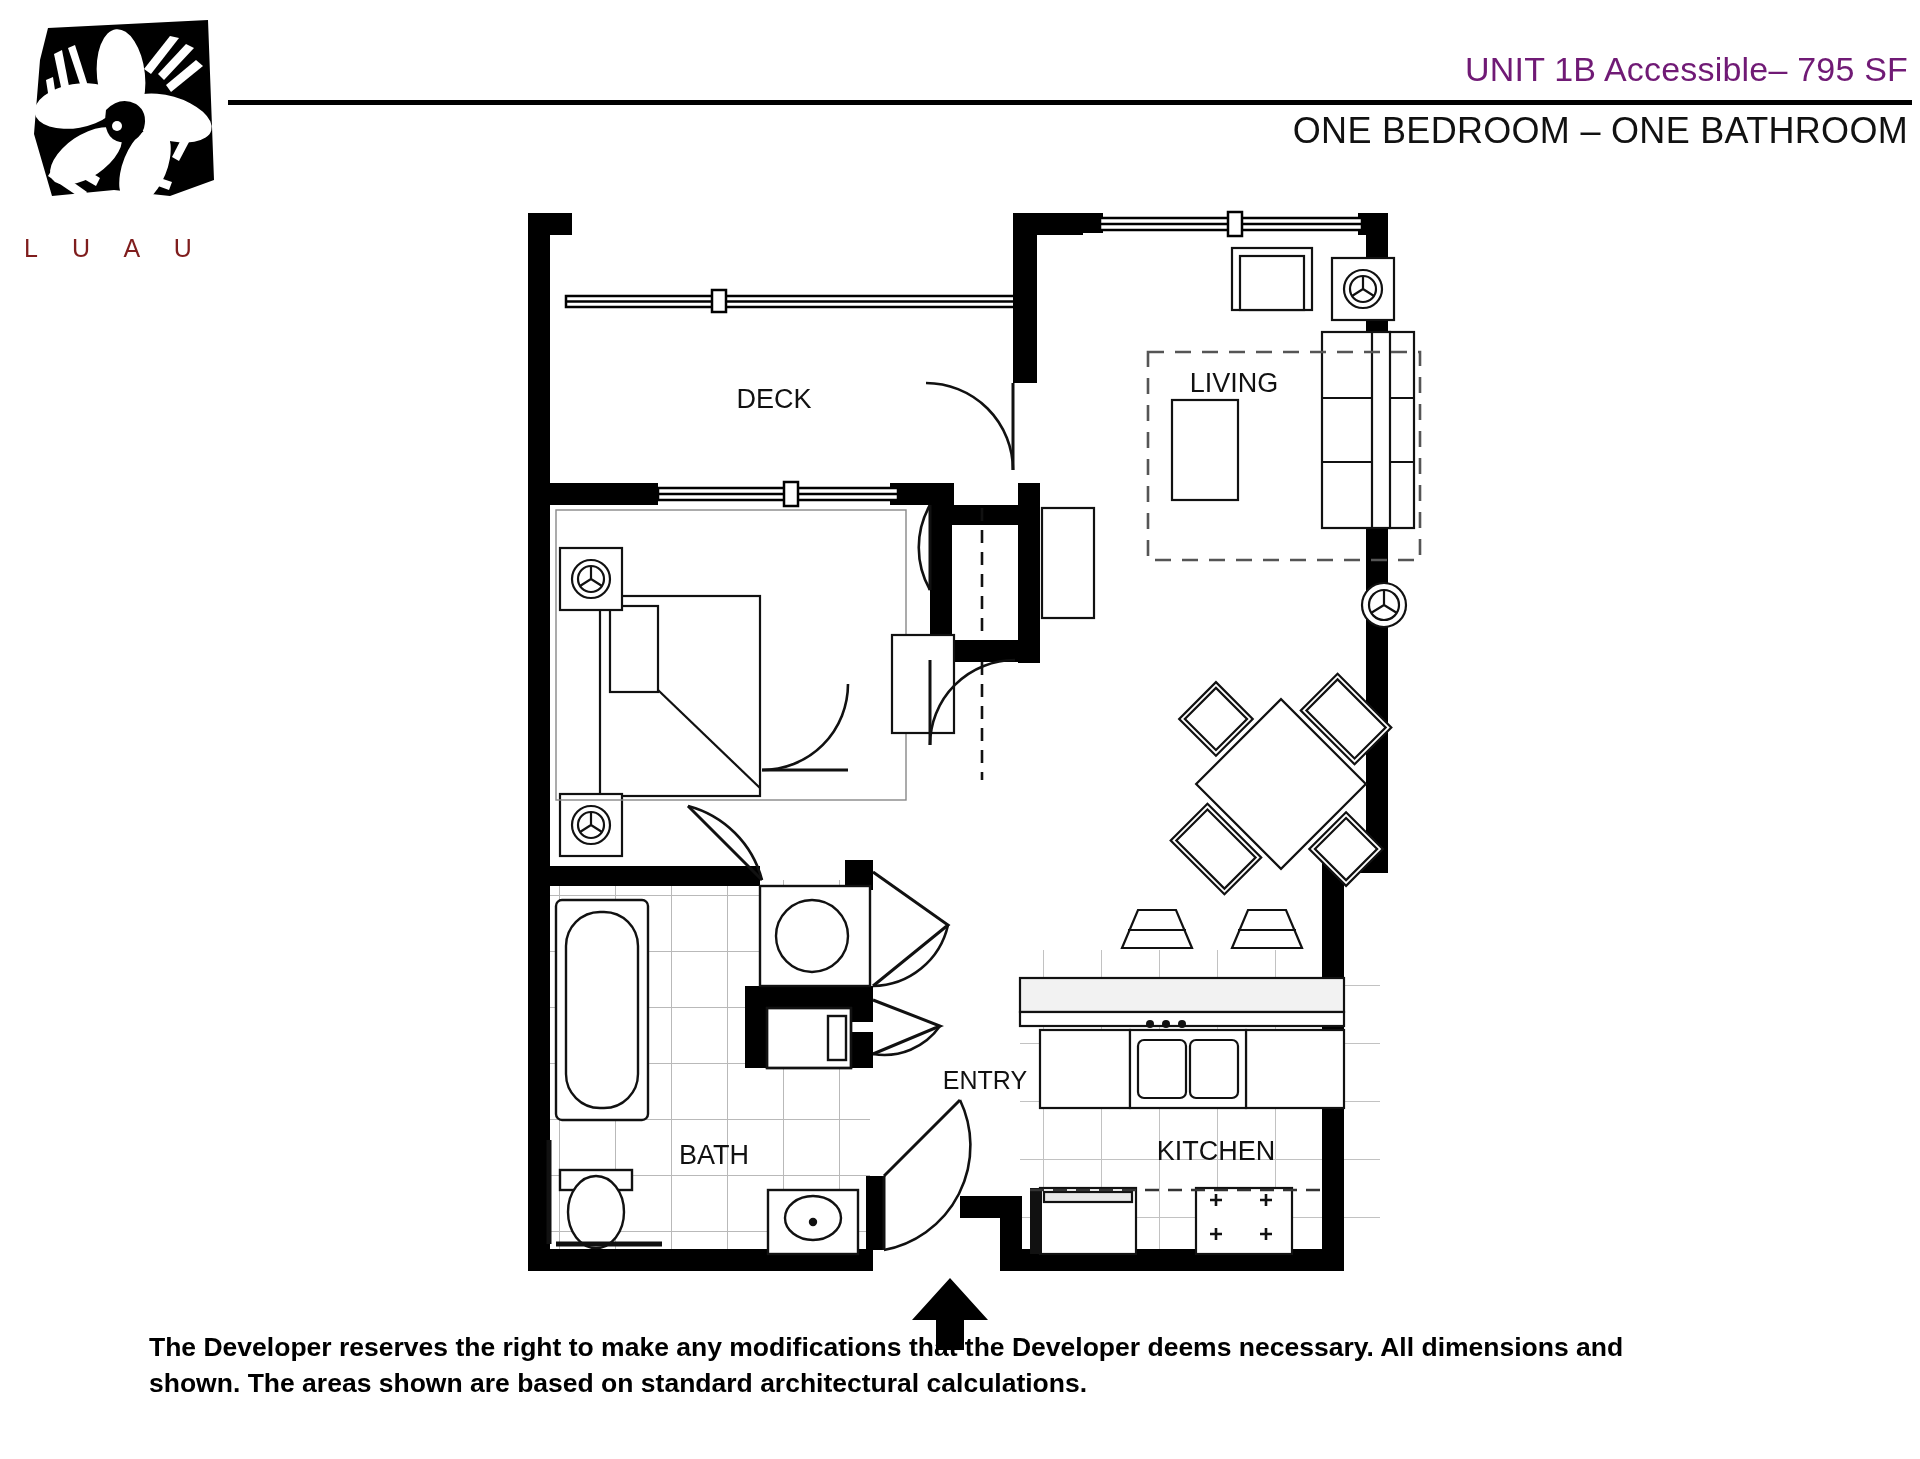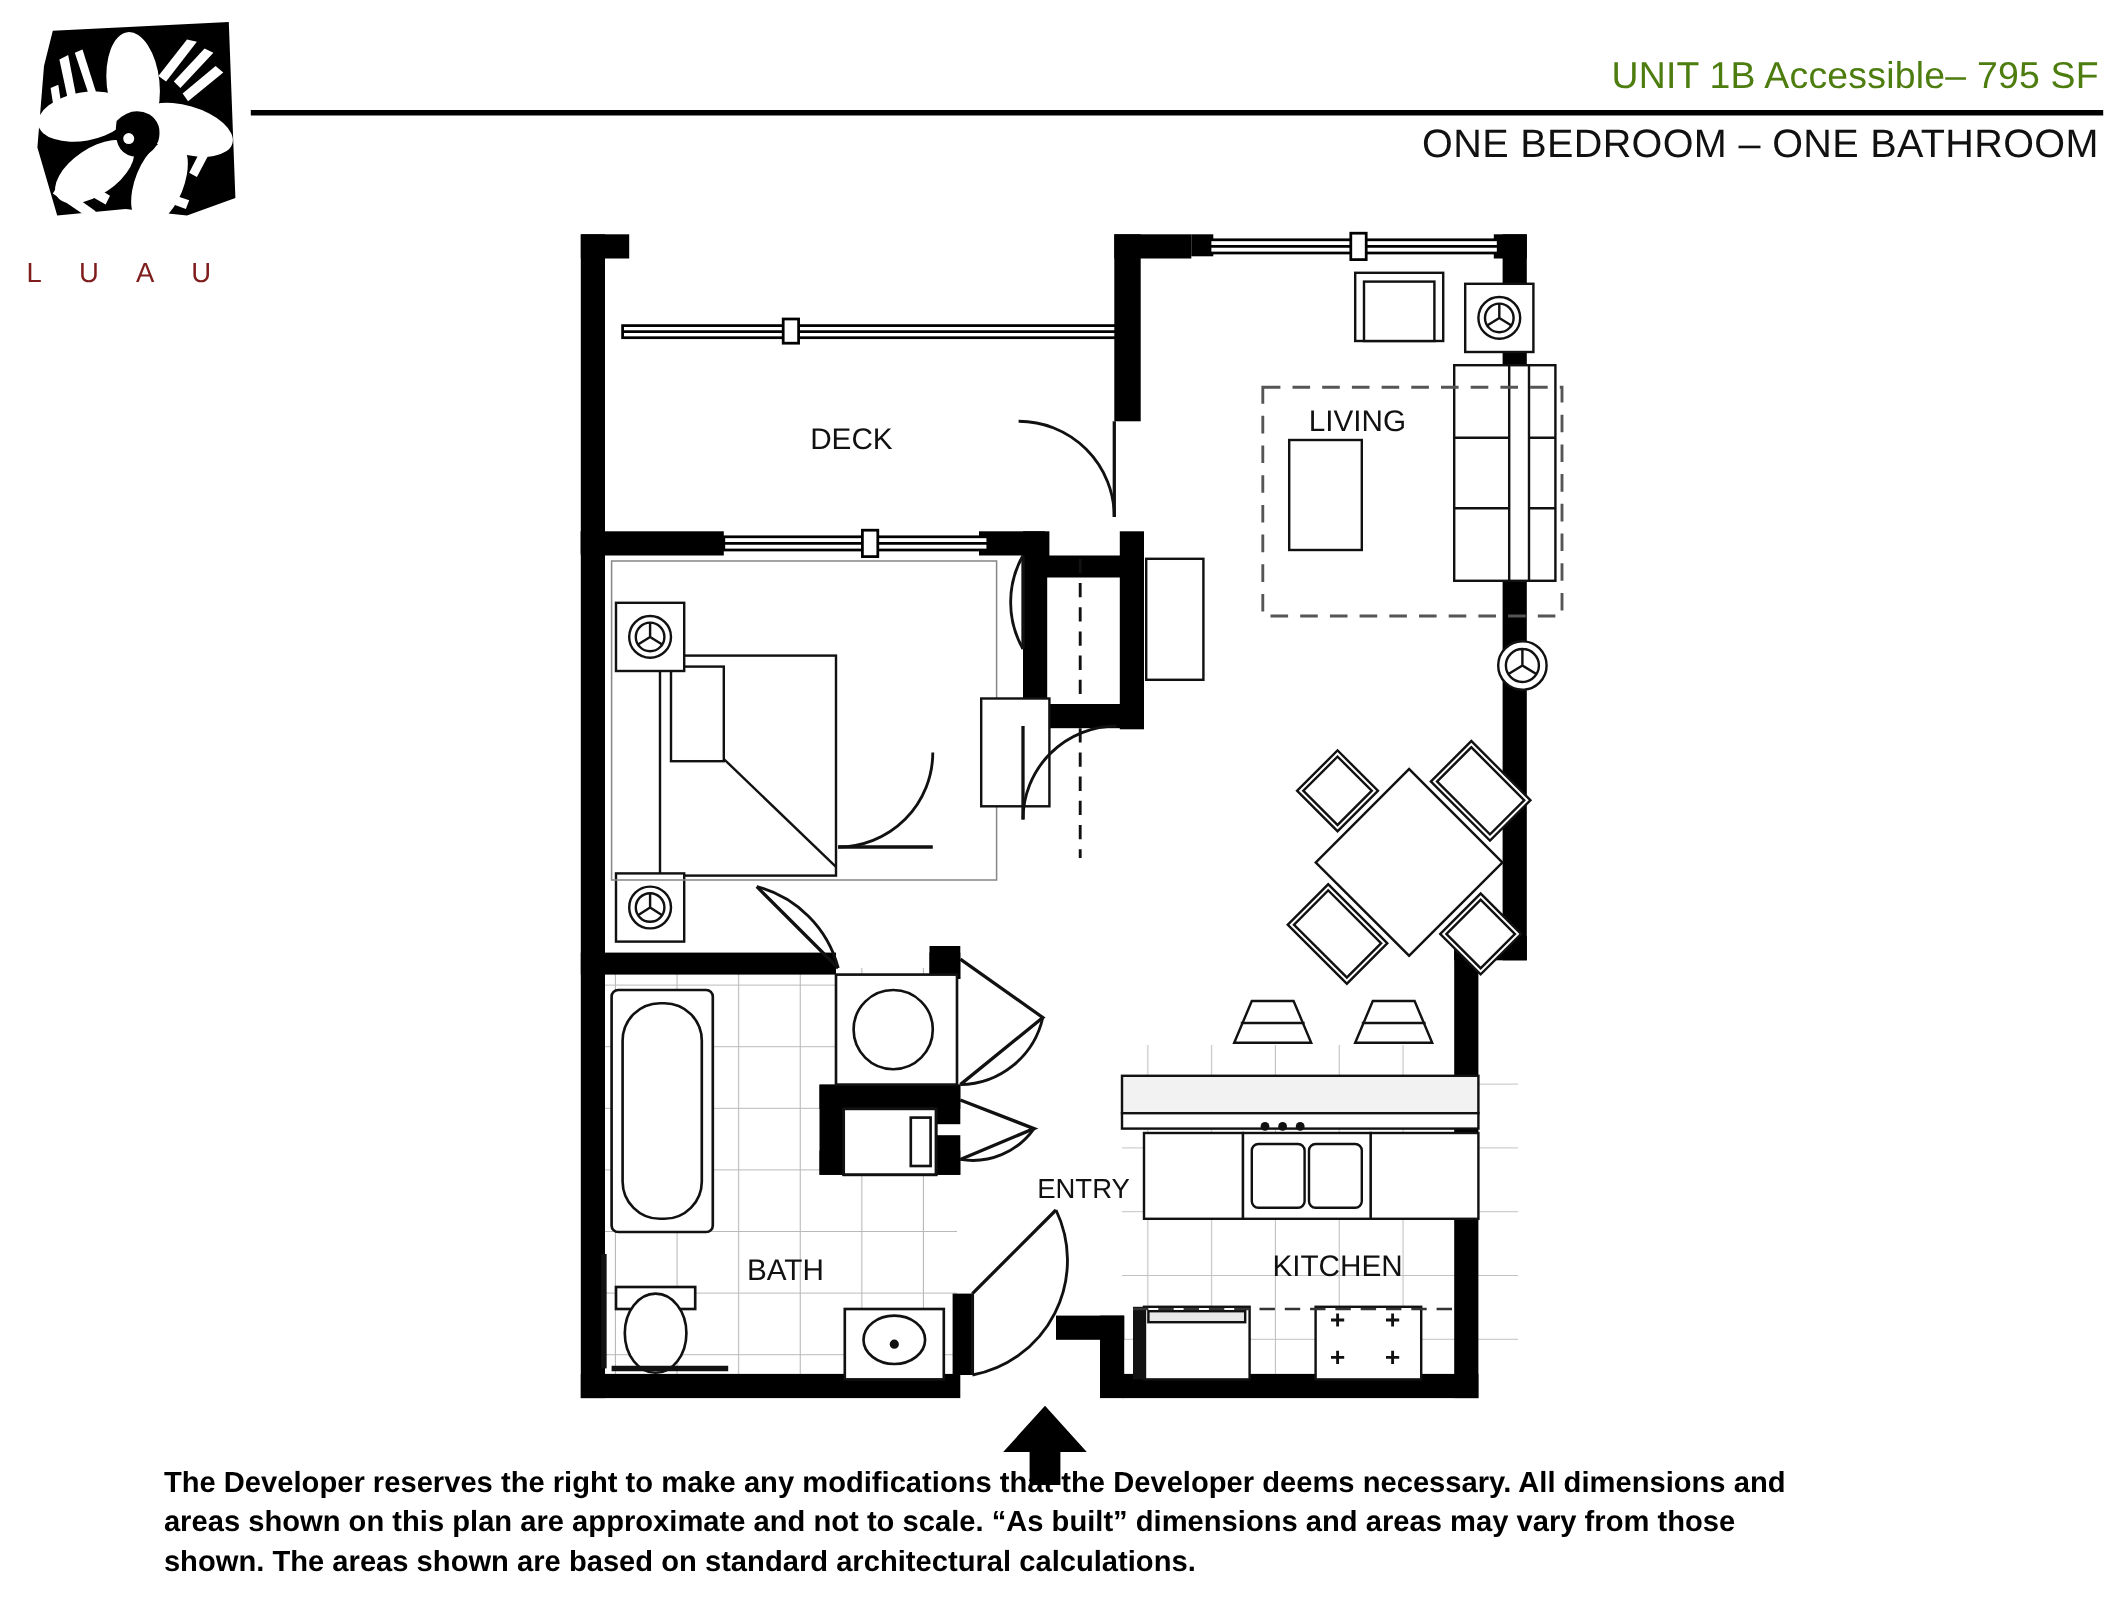--- a/index.html
+++ b/index.html
@@ -8,21 +8,21 @@
 
   
   #brand{position:absolute;left:10px;top:14px;width:215px;height:250px;}
   #brand-mark{position:absolute;left:8px;top:0;width:200px;height:190px;}
   #brand-name{position:absolute;left:14px;top:220px;width:200px;
       font-size:25px;letter-spacing:14px;font-weight:400;
       font-family:"Liberation Sans","DejaVu Sans",sans-serif;color:#7f1d1d;}
 
   #title-rule{position:absolute;left:228px;top:100px;width:1684px;height:5px;background:#000;}
   #unit-title{position:absolute;right:12px;top:50px;font-size:34px;letter-spacing:.2px;
-      text-align:right;white-space:nowrap;color:#4d7c0f;}
+      text-align:right;white-space:nowrap;color:#701a75;}
   #unit-sub{position:absolute;right:12px;top:110px;font-size:36px;letter-spacing:.3px;
       text-align:right;white-space:nowrap;color:#111;}
 
   
   #plan{position:absolute;left:0;top:0;width:1624px;height:1459px;}
   #plan svg{display:block;}
 
   
   #disclaimer{position:absolute;left:128px;top:1330px;width:1680px;
      font-size:26.5px;font-weight:bold;line-height:1.35;color:#000;margin-left:21px;}
@@ -327,15 +327,14 @@
   <g>
     <path d="M950,1278 L912,1320 L936,1320 L936,1350 L964,1350 L964,1320 L988,1320 Z" fill="#000"></path>
   </g>
 
   </g>
 </svg>
 </div>
 
 <div id="disclaimer">
   <div>The Developer reserves the right to make any modifications that the Developer deems necessary. All dimensions and</div>
-  <div>areas shown on this plan are approximate and not to scale. “As built” dimensions and areas may vary from those</div>
   <div>shown. The areas shown are based on standard architectural calculations.</div>
 </div>
 
 </body></html>

